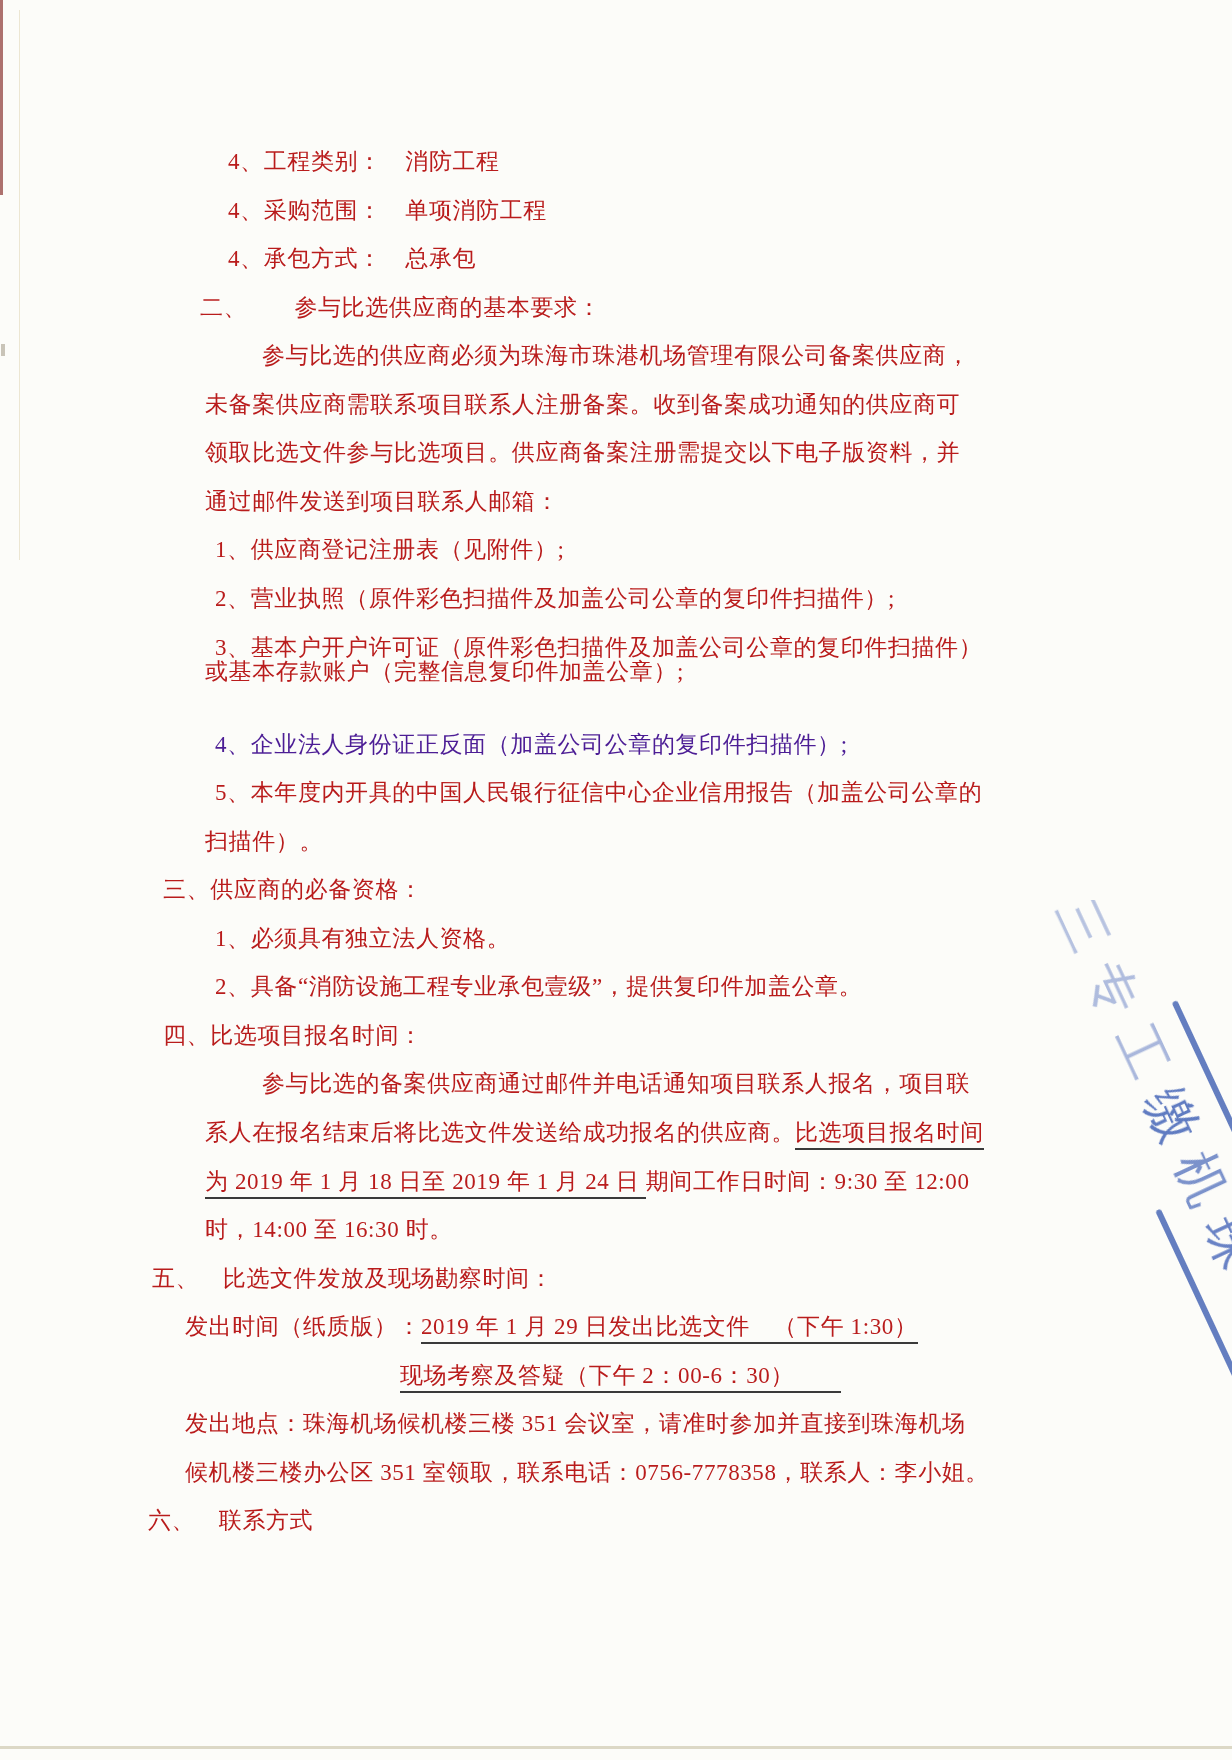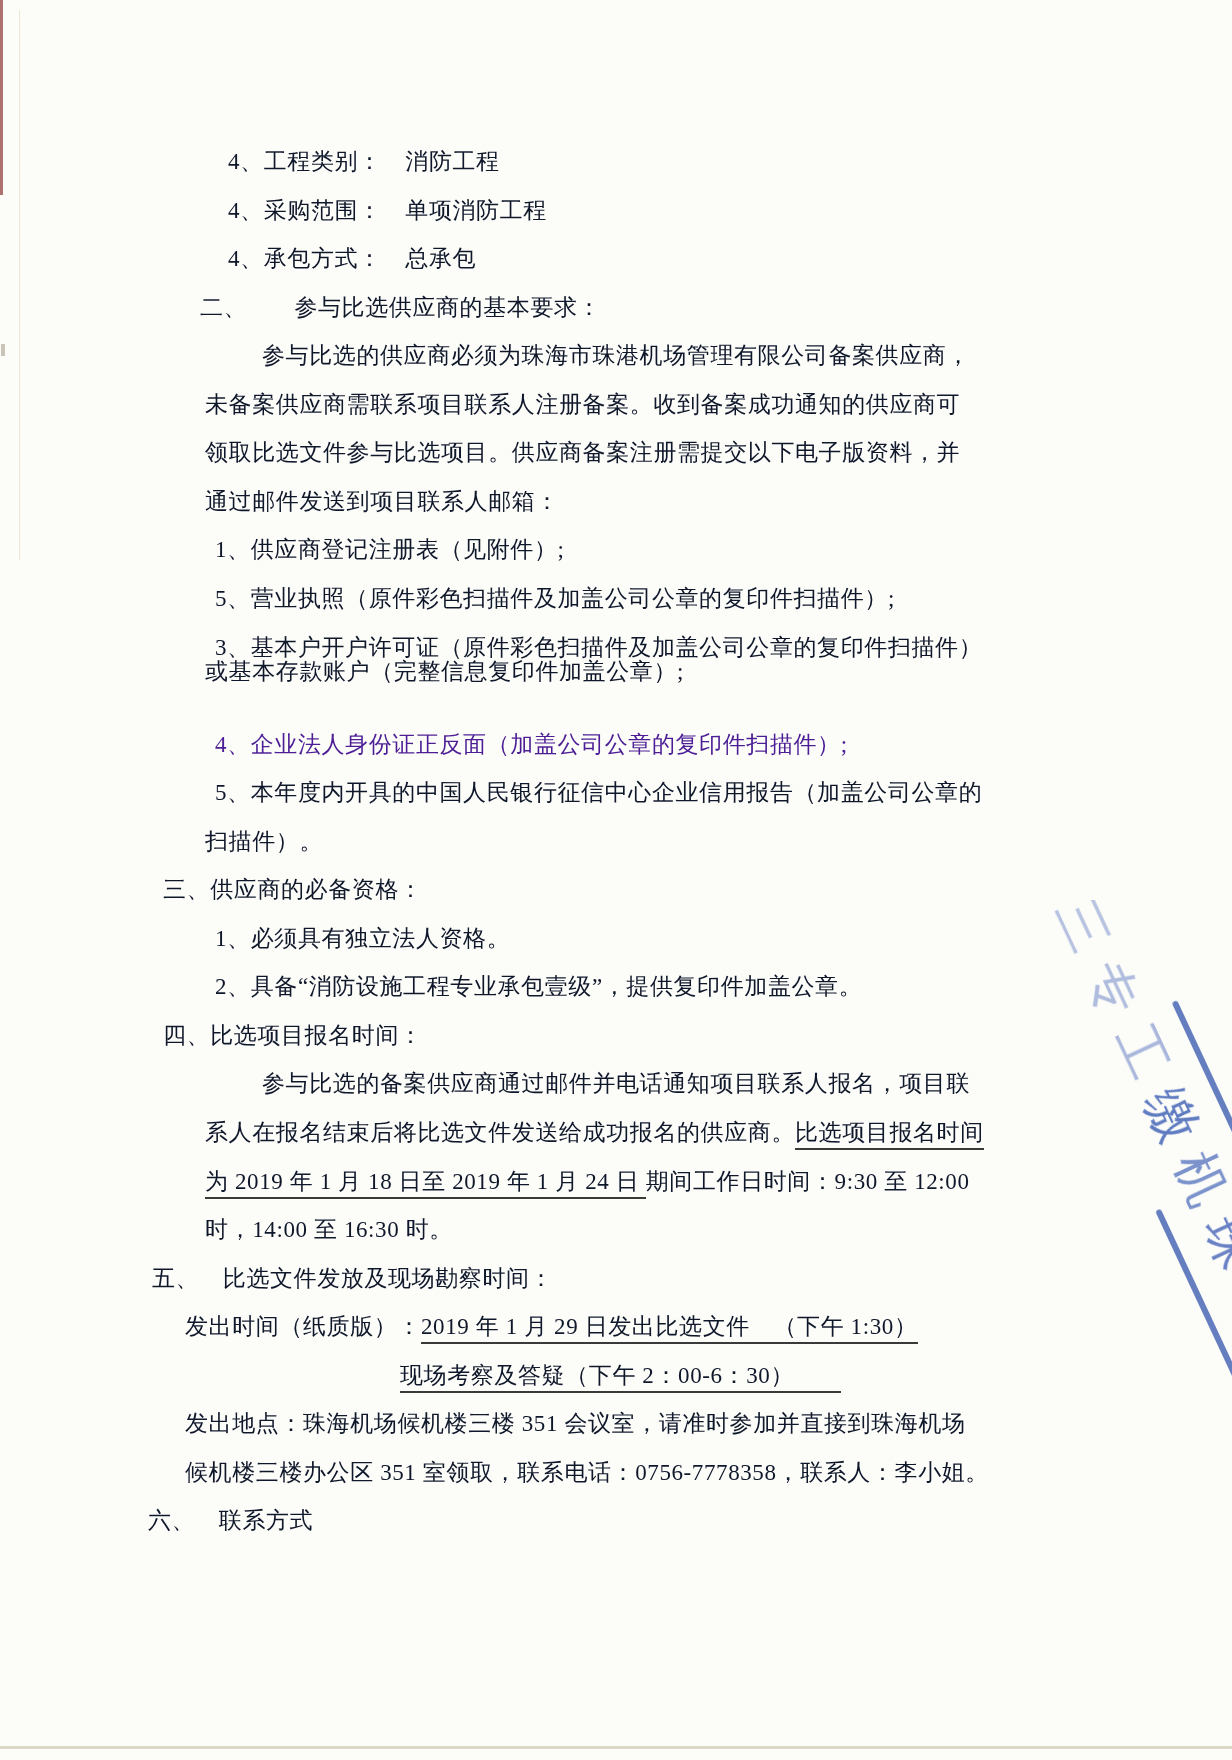--- a/index.html
+++ b/index.html
@@ -8,21 +8,21 @@
     width:1232px;
     height:1760px;
     background:#fcfcf9;
     overflow:hidden;
     font-family:"Liberation Serif","DejaVu Serif",serif;
   }
   .doc-line{
     position:absolute;
     font-size:23px;
     letter-spacing:0.6px;
-    color:#0f172a;
+    color:#b91c1c;
     white-space:pre;
     line-height:30px;
   }
   .doc-line.light{color:#4c1d95;}
   .seg-u{
     border-bottom:2px solid #3a3a3a;
     padding-bottom:3px;
   }
   
   .stamp{
@@ -79,21 +79,21 @@
   <div id="doc-lines">
       <div class="doc-line" style="left: 228px; top: 147px;"><span>4、工程类别：　消防工程</span></div>
       <div class="doc-line" style="left: 228px; top: 196px;"><span>4、采购范围：　单项消防工程</span></div>
       <div class="doc-line" style="left: 228px; top: 244px;"><span>4、承包方式：　总承包</span></div>
       <div class="doc-line" style="left: 200px; top: 293px;"><span>二、　　参与比选供应商的基本要求：</span></div>
       <div class="doc-line" style="left: 262px; top: 341px;"><span>参与比选的供应商必须为珠海市珠港机场管理有限公司备案供应商，</span></div>
       <div class="doc-line" style="left: 205px; top: 390px;"><span>未备案供应商需联系项目联系人注册备案。收到备案成功通知的供应商可</span></div>
       <div class="doc-line" style="left: 205px; top: 438px;"><span>领取比选文件参与比选项目。供应商备案注册需提交以下电子版资料，并</span></div>
       <div class="doc-line" style="left: 205px; top: 487px;"><span>通过邮件发送到项目联系人邮箱：</span></div>
       <div class="doc-line" style="left: 215px; top: 535px;"><span>1、供应商登记注册表（见附件）;</span></div>
-      <div class="doc-line" style="left: 215px; top: 584px;"><span>5、营业执照（原件彩色扫描件及加盖公司公章的复印件扫描件）;</span></div>
+      <div class="doc-line" style="left: 215px; top: 584px;"><span>2、营业执照（原件彩色扫描件及加盖公司公章的复印件扫描件）;</span></div>
       <div class="doc-line" style="left: 215px; top: 633px;"><span>3、基本户开户许可证（原件彩色扫描件及加盖公司公章的复印件扫描件）</span></div>
       <div class="doc-line" style="left: 205px; top: 657px;"><span>或基本存款账户（完整信息复印件加盖公章）;</span></div>
       <div class="doc-line light" style="left: 215px; top: 730px;"><span>4、企业法人身份证正反面（加盖公司公章的复印件扫描件）;</span></div>
       <div class="doc-line" style="left: 215px; top: 778px;"><span>5、本年度内开具的中国人民银行征信中心企业信用报告（加盖公司公章的</span></div>
       <div class="doc-line" style="left: 205px; top: 827px;"><span>扫描件）。</span></div>
       <div class="doc-line" style="left: 163px; top: 875px;"><span>三、供应商的必备资格：</span></div>
       <div class="doc-line" style="left: 215px; top: 924px;"><span>1、必须具有独立法人资格。</span></div>
       <div class="doc-line" style="left: 215px; top: 972px;"><span>2、具备“消防设施工程专业承包壹级”，提供复印件加盖公章。</span></div>
       <div class="doc-line" style="left: 163px; top: 1021px;"><span>四、比选项目报名时间：</span></div>
       <div class="doc-line" style="left: 262px; top: 1069px;"><span>参与比选的备案供应商通过邮件并电话通知项目联系人报名，项目联</span></div>

